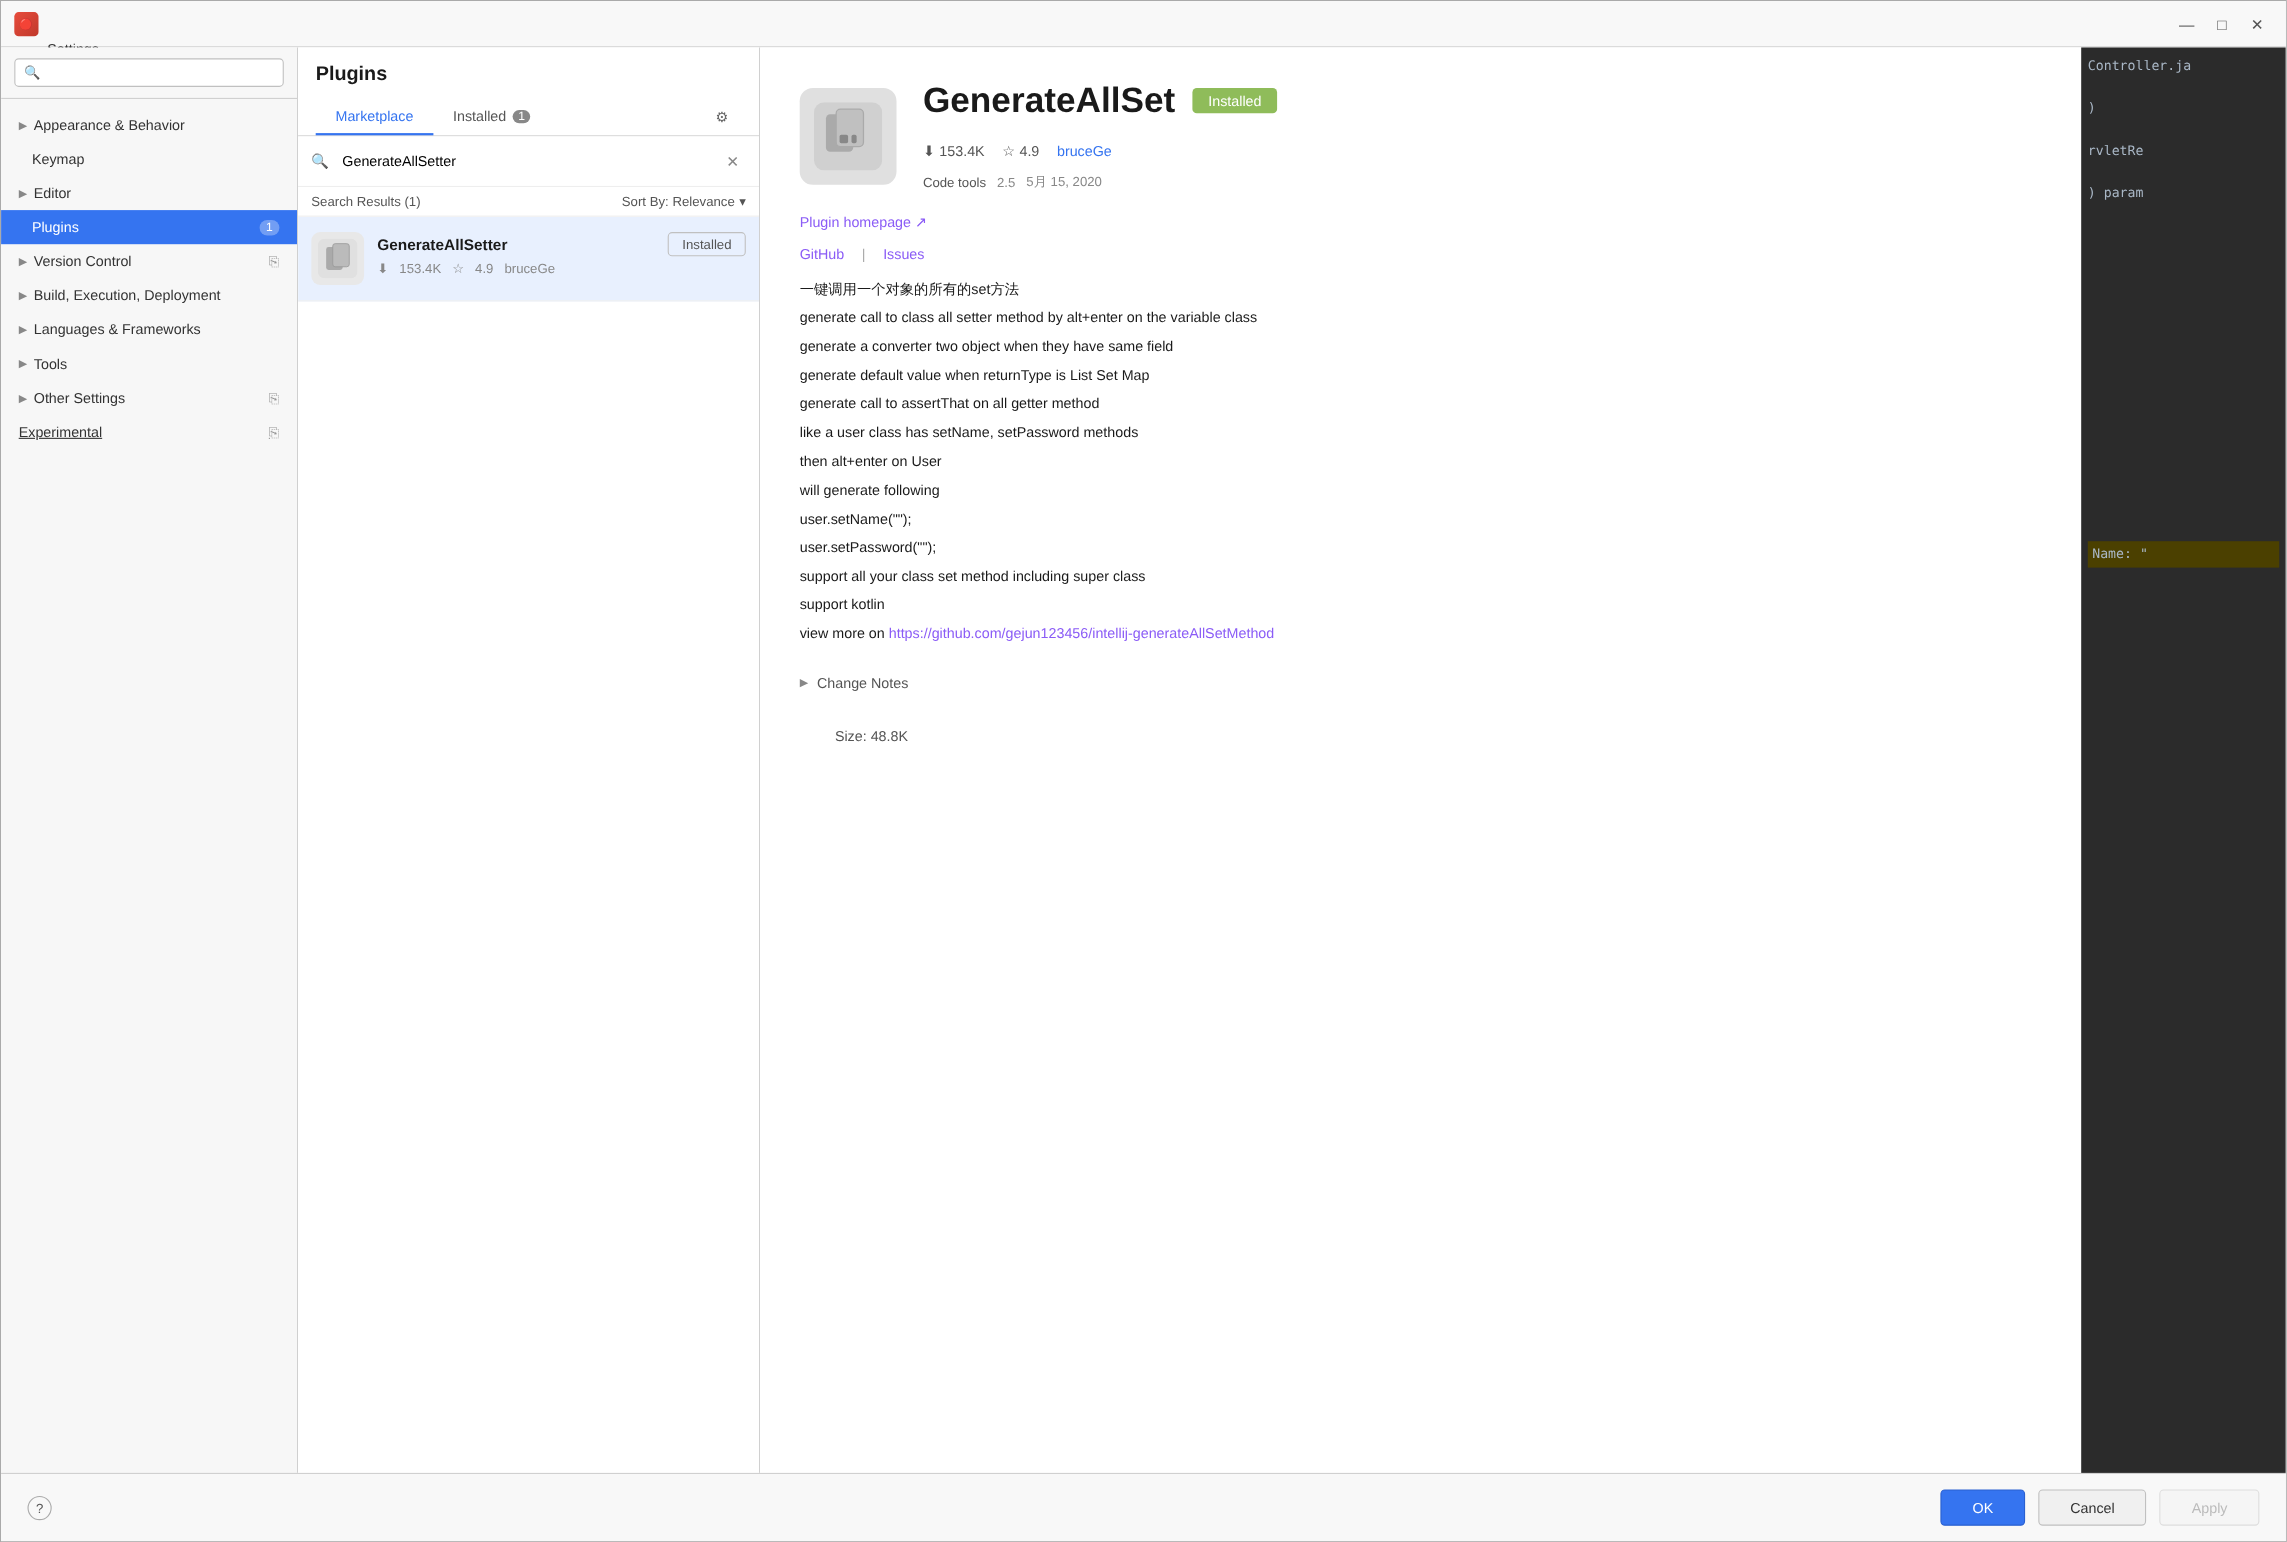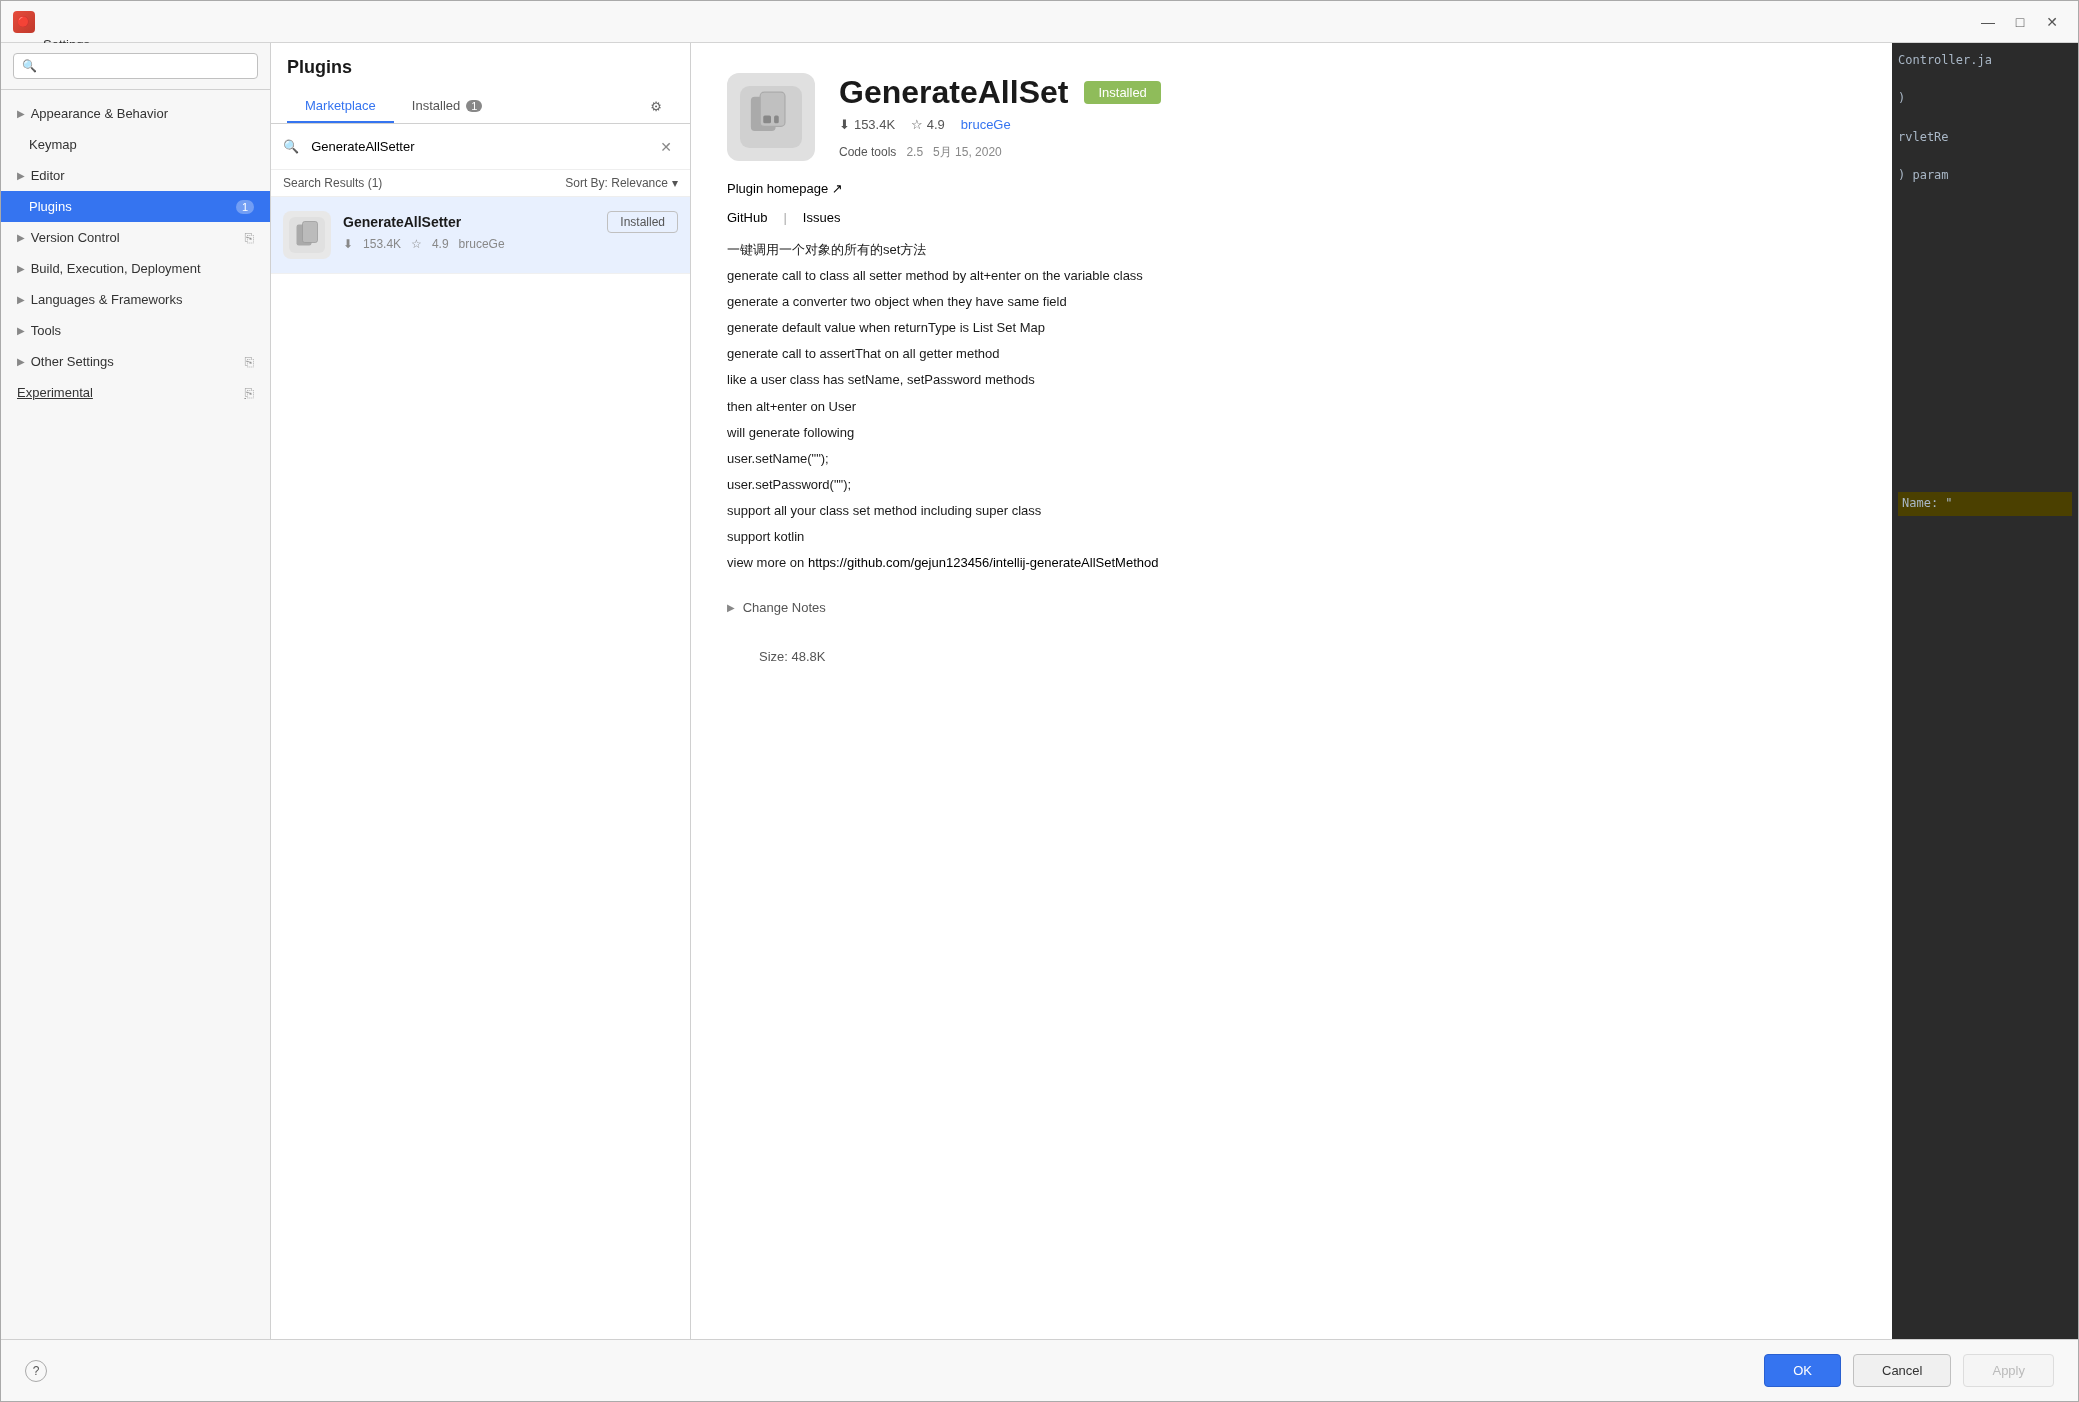--- a/index.html
+++ b/index.html
@@ -327,21 +327,21 @@
     }
     .detail-icon svg {
       width: 62px;
       height: 62px;
     }
     .detail-title-area {}
     .detail-title-row {
       display: flex;
       align-items: center;
       gap: 16px;
-      margin-bottom: 6px;
+      margin-bottom: 20px;
     }
     .detail-plugin-name {
       font-size: 32px;
       font-weight: 800;
       color: #1a1a1a;
     }
     .detail-installed-badge {
       background: #8fbc5a;
       color: white;
       padding: 4px 14px;
@@ -368,21 +368,21 @@
       color: #888;
     }
     .detail-tag-item { color: #555; }
 
     .detail-links {
       display: flex;
       gap: 16px;
       margin-bottom: 14px;
     }
     .detail-link {
-      color: #000000;
+      color: #8b5cf6;
       text-decoration: none;
       cursor: pointer;
       font-size: 13px;
     }
     .detail-divider { color: #aaa; }
 
     .detail-description {
       font-size: 13px;
       line-height: 1.7;
       color: #1a1a1a;

